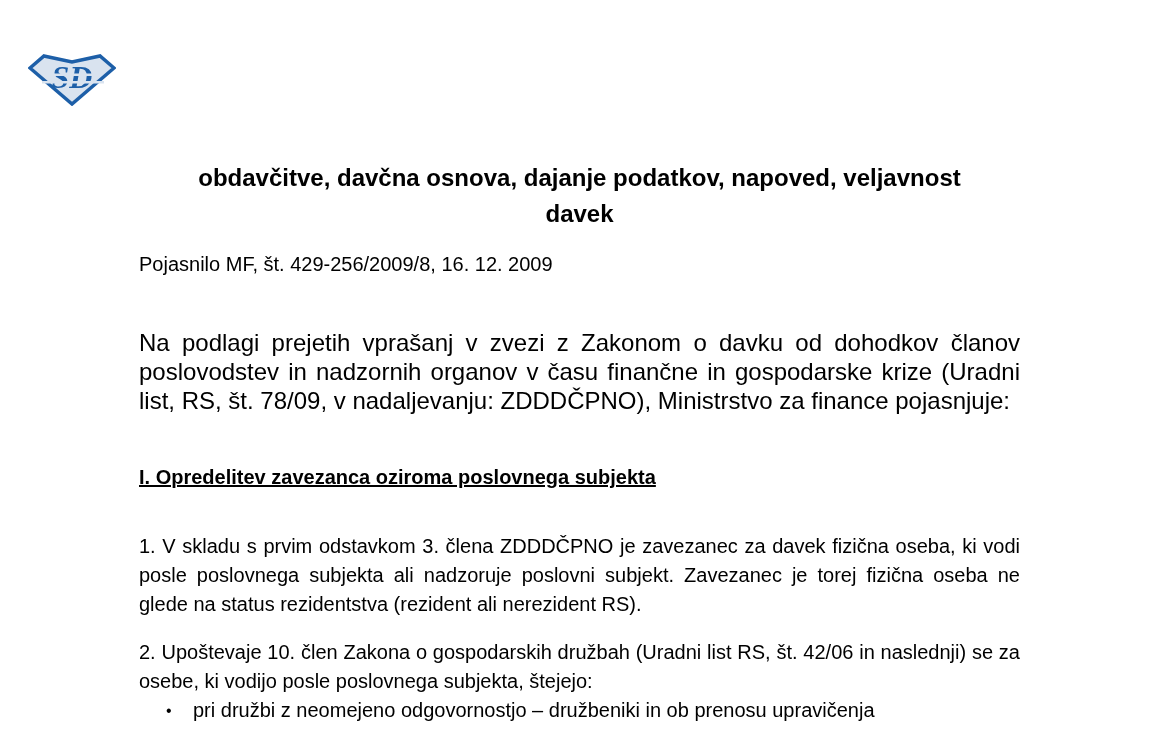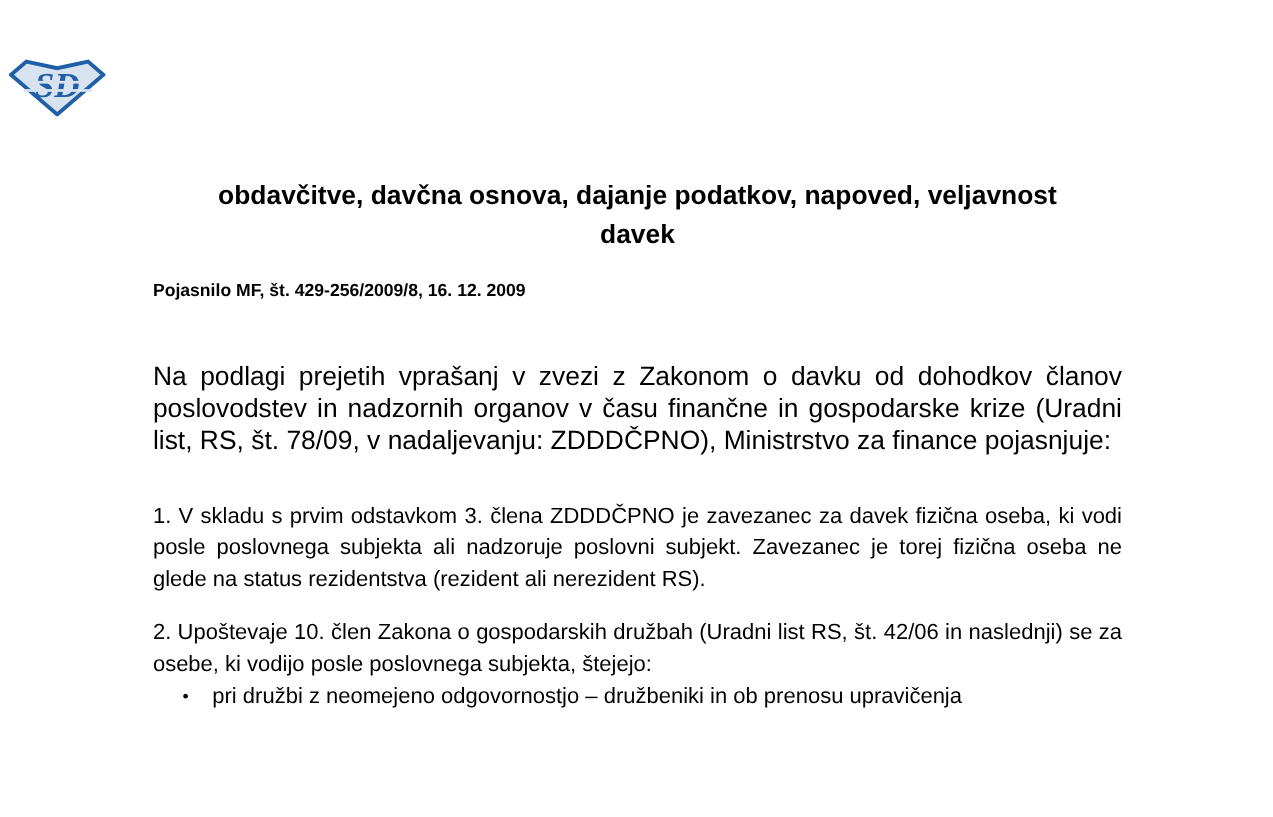--- a/index.html
+++ b/index.html
@@ -7,43 +7,43 @@
     width: 1157px;
     height: 743px;
     background: #ffffff;
     color: #000000;
     font-family: "Liberation Sans", "DejaVu Sans", sans-serif;
     position: relative;
     overflow: hidden;
   }
   .logo {
     position: absolute;
-    left: 8px;
+    left: 28px;
     top: 52px;
     width: 88px;
     height: 54px;
   }
   .content {
     position: absolute;
     left: 139px;
     top: 0;
     width: 881px;
   }
   .doc-title {
     margin-top: 160px;
     font-size: 24px;
     line-height: 36px;
     font-weight: 700;
     text-align: center;
   }
   .doc-reference {
     margin-top: 18px;
-    font-size: 16px;
+    font-size: 20px;
     line-height: 29px;
-    font-weight: 700;
+    font-weight: 400;
   }
   .doc-intro {
     margin-top: 49px;
     font-size: 24px;
     line-height: 29px;
     text-align: justify;
   }
   .section-heading {
     margin-top: 48px;
     font-size: 20px;
@@ -88,20 +88,21 @@
 
   <div class="doc-title">
     <div>obdavčitve, davčna osnova, dajanje podatkov, napoved, veljavnost</div>
     <div>davek</div>
   </div>
 
   <div class="doc-reference">Pojasnilo MF, št. 429-256/2009/8, 16. 12. 2009</div>
 
   <div class="doc-intro">Na podlagi prejetih vprašanj v zvezi z Zakonom o davku od dohodkov članov poslovodstev in nadzornih organov v času finančne in gospodarske krize (Uradni list, RS, št. 78/09, v nadaljevanju: ZDDDČPNO), Ministrstvo za finance pojasnjuje:</div>
 
+  <div class="section-heading">I. Opredelitev zavezanca oziroma poslovnega subjekta</div>
 
   <div class="para para-1">1. V skladu s prvim odstavkom 3. člena ZDDDČPNO je zavezanec za davek fizična oseba, ki vodi posle poslovnega subjekta ali nadzoruje poslovni subjekt. Zavezanec je torej fizična oseba ne glede na status rezidentstva (rezident ali nerezident RS).</div>
 
   <div class="para para-2">2. Upoštevaje 10. člen Zakona o gospodarskih družbah (Uradni list RS, št. 42/06 in naslednji) se za osebe, ki vodijo posle poslovnega subjekta, štejejo:</div>
 
   <div class="bullet-row">
     <span class="bullet-dot">•</span>
     <span class="bullet-text">pri družbi z neomejeno odgovornostjo – družbeniki in ob prenosu upravičenja</span>
   </div>
 

